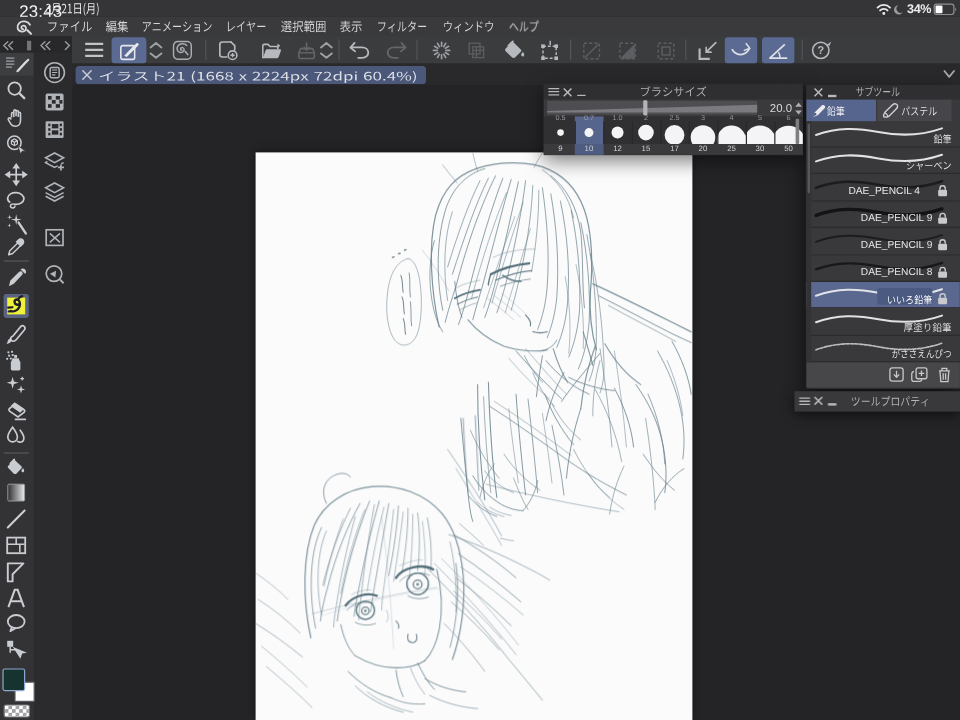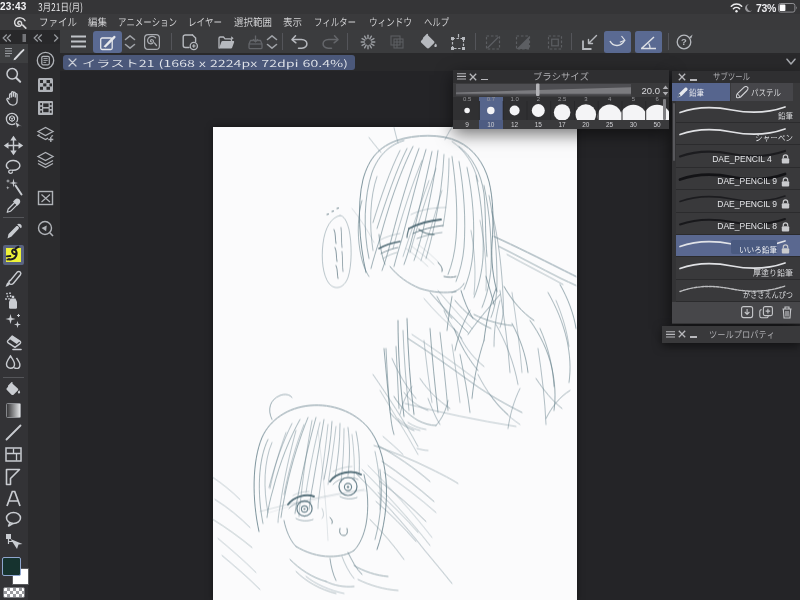--- a/index.html
+++ b/index.html
@@ -2,35 +2,35 @@
 <html><head><meta charset="utf-8"><style>
 *{margin:0;padding:0;box-sizing:border-box}
 html,body{width:800px;height:600px;overflow:hidden;background:#242427;
 font-family:"Liberation Sans",sans-serif;-webkit-font-smoothing:antialiased}
 .abs{position:absolute}
 .tp{position:absolute;overflow:visible;width:1px;height:1px;z-index:9}
 svg.ic{position:absolute;overflow:visible}
 </style></head><body>
 <div class="abs" style="left:0;top:0;width:800px;height:600px;background:#242427">
 <div class="abs" style="left:0;top:0;width:800px;height:14px;background:#353537"></div>
-    <div class="abs" style="left:0;top:1px;width:60px;height:13px;color:#f4f4f6;font-size:10px;font-weight:bold;letter-spacing:0.2px">23:43</div>
+    <div class="abs" style="left:16px;top:1px;width:60px;height:13px;color:#f4f4f6;font-size:14px;font-weight:normal;letter-spacing:0.2px">23:43</div>
     <svg class="tp" style="left:37.5px;top:11.2px">
       <path transform="scale(0.7948,1)" d="M2.8 0.1C4.2 0.1 5.3 -0.7 5.3 -2.1C5.3 -3.1 4.6 -3.8 3.6 -4V-4.1C4.5 -4.4 5 -5 5 -6C5 -7.2 4.1 -7.9 2.8 -7.9C1.9 -7.9 1.2 -7.5 0.6 -7L1.1 -6.4C1.6 -6.8 2.1 -7.1 2.7 -7.1C3.5 -7.1 4 -6.6 4 -5.9C4 -5.1 3.5 -4.4 1.9 -4.4V-3.7C3.7 -3.7 4.3 -3.1 4.3 -2.1C4.3 -1.2 3.7 -0.7 2.7 -0.7C1.8 -0.7 1.3 -1.1 0.8 -1.6L0.3 -0.9C0.8 -0.4 1.6 0.1 2.8 0.1Z M8.1 -8.3V-5.1C8.1 -3.4 7.9 -1.2 6.2 0.3C6.4 0.4 6.7 0.7 6.8 0.9C7.8 -0.1 8.4 -1.3 8.6 -2.5H13.7V-0.3C13.7 -0.1 13.7 -0 13.4 -0C13.2 -0 12.3 0 11.4 -0C11.6 0.2 11.7 0.6 11.8 0.8C12.9 0.8 13.6 0.8 14 0.6C14.4 0.5 14.6 0.2 14.6 -0.3V-8.3ZM8.9 -7.6H13.7V-5.8H8.9ZM8.9 -5H13.7V-3.2H8.8C8.9 -3.9 8.9 -4.5 8.9 -5Z M16.9 0H21.8V-0.8H19.7C19.3 -0.8 18.8 -0.8 18.4 -0.8C20.2 -2.5 21.5 -4.1 21.5 -5.6C21.5 -7 20.6 -7.9 19.2 -7.9C18.2 -7.9 17.5 -7.5 16.9 -6.8L17.5 -6.2C17.9 -6.7 18.4 -7.1 19.1 -7.1C20 -7.1 20.5 -6.5 20.5 -5.6C20.5 -4.3 19.4 -2.7 16.9 -0.6Z M23.3 0H27.6V-0.8H26V-7.8H25.3C24.8 -7.5 24.3 -7.3 23.6 -7.2V-6.6H25V-0.8H23.3Z M30.9 -3.7H36.2V-0.8H30.9ZM30.9 -4.5V-7.4H36.2V-4.5ZM30.1 -8.2V0.7H30.9V0H36.2V0.7H37.1V-8.2Z M41.4 2.1 42 1.8C41.1 0.3 40.6 -1.5 40.6 -3.3C40.6 -5.1 41.1 -6.9 42 -8.4L41.4 -8.7C40.4 -7.1 39.8 -5.4 39.8 -3.3C39.8 -1.2 40.4 0.5 41.4 2.1Z M44.6 -8.3V-5.1C44.6 -3.4 44.5 -1.2 42.7 0.3C42.9 0.4 43.2 0.7 43.3 0.9C44.4 -0.1 44.9 -1.3 45.2 -2.5H50.3V-0.3C50.3 -0.1 50.2 -0 50 -0C49.7 -0 48.9 0 48 -0C48.1 0.2 48.3 0.6 48.3 0.8C49.5 0.8 50.2 0.8 50.6 0.6C51 0.5 51.1 0.2 51.1 -0.3V-8.3ZM45.4 -7.6H50.3V-5.8H45.4ZM45.4 -5H50.3V-3.2H45.3C45.4 -3.9 45.4 -4.5 45.4 -5Z M54.1 2.1C55.1 0.5 55.6 -1.2 55.6 -3.3C55.6 -5.4 55.1 -7.1 54.1 -8.7L53.5 -8.4C54.4 -6.9 54.8 -5.1 54.8 -3.3C54.8 -1.5 54.4 0.3 53.5 1.8Z" fill="#f0f0f2"></path>
     </svg>
     <svg class="ic" style="left:730px;top:3px" width="13" height="10" viewBox="0 0 13 10">
 <g fill="none" stroke="#ececee" stroke-linecap="round">
 <path d="M1.3 3.3 A7.3 7.3 0 0 1 11.7 3.3" stroke-width="1.5"></path>
 <path d="M3.4 5.7 A4.4 4.4 0 0 1 9.6 5.7" stroke-width="1.5"></path>
 <circle cx="6.5" cy="8.3" r="1.2" fill="#ececee" stroke="none"></circle>
 </g>
     </svg>
     <svg class="ic" style="left:745px;top:3.5px" width="9" height="9" viewBox="0 0 9 9">
 <path d="M7.2 6.3 A3.9 3.9 0 1 1 3.9 0.3 A3.2 3.2 0 0 0 7.2 6.3Z" fill="#9a9a9e"></path>
     </svg>
-    <div class="abs" style="left:755px;top:1.5px;width:21px;height:13px;color:#ececef;font-size:10.5px;font-weight:bold;text-align:right;letter-spacing:-0.3px">73%</div>
+    <div class="abs" style="left:755px;top:1.5px;width:21px;height:13px;color:#ececef;font-size:10.5px;font-weight:bold;text-align:right;letter-spacing:-0.3px">34%</div>
     <svg class="ic" style="left:778px;top:3px" width="20" height="10" viewBox="0 0 20 10">
 <rect x="0.5" y="0.5" width="16.4" height="8.6" rx="2" fill="none" stroke="#909094" stroke-width="1"></rect>
 <rect x="1.6" y="1.6" width="5.8" height="6.4" rx="0.8" fill="#fdfdfe"></rect>
 <path d="M18 3.2 A2.2 2.2 0 0 1 18 6.4Z" fill="#909094"></path>
     </svg>
     <div class="abs" style="left:0;top:14px;width:800px;height:16px;background:#3a3a3c"></div>
     <svg class="ic" style="left:13px;top:16.5px" width="14" height="12" viewBox="0 0 14 12">
 <path d="M12.0 3.6 C10.4 0.6 5.4 -0.2 3.0 2.2 C0.6 4.6 1.4 8.4 4.4 9.2 C7.0 9.9 9.2 8.0 8.6 5.9 C8.1 4.1 5.8 3.8 5.0 5.2 C4.4 6.3 5.2 7.4 6.3 7.2" fill="none" stroke="#d8d8da" stroke-width="1.5" stroke-linecap="round"></path>
 <path d="M9.8 8.2 L12.8 11.2" stroke="#d8d8da" stroke-width="1.7" stroke-linecap="round"></path>
     </svg>
@@ -705,21 +705,21 @@
     <svg class="ic" style="left:677.5px;top:124.9px;z-index:6" width="110" height="13" viewBox="0 0 110 13">
 <path d="M2 9.5 C20 3 36 3.5 54 7 C72 10.5 90 10 107 4" fill="none" stroke="#e9eaed" stroke-width="1.7" opacity="0.95" stroke-linecap="round"></path>
     </svg>
     <svg class="tp" style="left:755.0px;top:141.0px">
       <path transform="scale(0.8941,1)" d="M2.6 -6.5 2.2 -6C2.7 -5.7 3.6 -5.1 4 -4.8L4.4 -5.3C4 -5.6 3.1 -6.2 2.6 -6.5ZM1.3 -0.5 1.7 0.2C2.5 0.1 3.6 -0.3 4.5 -0.8C5.8 -1.6 7 -2.7 7.8 -3.9L7.4 -4.6C6.7 -3.4 5.5 -2.3 4.1 -1.4C3.3 -1 2.2 -0.6 1.3 -0.5ZM1.3 -4.6 0.9 -4C1.4 -3.8 2.3 -3.2 2.8 -2.9L3.1 -3.5C2.8 -3.7 1.8 -4.3 1.3 -4.6Z M15.9 -4 15.4 -4.3C15.3 -4.3 15.2 -4.3 15.1 -4.2C14.8 -4.2 13.4 -3.9 12.2 -3.7L11.9 -4.7C11.8 -4.9 11.8 -5.1 11.8 -5.2L11 -5C11.1 -4.9 11.2 -4.7 11.2 -4.5L11.5 -3.5L10.5 -3.3C10.2 -3.3 10 -3.3 9.8 -3.3L10 -2.6L11.7 -3L12.5 0.1C12.6 0.4 12.6 0.6 12.7 0.8L13.4 0.6C13.3 0.4 13.2 0.2 13.2 0C13.1 -0.4 12.7 -1.9 12.3 -3.1L14.9 -3.6C14.6 -3.1 14 -2.3 13.4 -1.9L14 -1.6C14.6 -2.1 15.5 -3.3 15.9 -4Z M17.9 -3.7V-2.8C18.1 -2.9 18.6 -2.9 19 -2.9C19.7 -2.9 23.1 -2.9 23.7 -2.9C24.1 -2.9 24.5 -2.9 24.6 -2.8V-3.7C24.4 -3.7 24.1 -3.6 23.7 -3.6C23.1 -3.6 19.7 -3.6 19 -3.6C18.6 -3.6 18.1 -3.7 17.9 -3.7Z M31.5 -5.1C31.5 -5.4 31.8 -5.7 32.1 -5.7C32.5 -5.7 32.7 -5.4 32.7 -5.1C32.7 -4.8 32.5 -4.5 32.1 -4.5C31.8 -4.5 31.5 -4.8 31.5 -5.1ZM31.1 -5.1C31.1 -4.5 31.5 -4.1 32.1 -4.1C32.7 -4.1 33.1 -4.5 33.1 -5.1C33.1 -5.7 32.7 -6.1 32.1 -6.1C31.5 -6.1 31.1 -5.7 31.1 -5.1ZM26 -2.2 26.6 -1.6C26.7 -1.8 26.9 -2 27.1 -2.2C27.5 -2.7 28.2 -3.6 28.6 -4.1C28.9 -4.5 29 -4.5 29.4 -4.2C29.7 -3.9 30.5 -3 31 -2.5C31.5 -1.8 32.3 -1 32.9 -0.2L33.5 -0.9C32.8 -1.6 32 -2.5 31.4 -3.1C30.9 -3.6 30.2 -4.4 29.7 -4.9C29.1 -5.4 28.7 -5.3 28.2 -4.8C27.7 -4.2 27 -3.2 26.6 -2.8C26.3 -2.6 26.2 -2.4 26 -2.2Z M35.9 -6.2 35.4 -5.7C36.1 -5.3 37.1 -4.4 37.6 -3.9L38.1 -4.5C37.6 -4.9 36.5 -5.8 35.9 -6.2ZM35.2 -0.5 35.6 0.2C37.1 -0.1 38.1 -0.6 39 -1.2C40.3 -2 41.3 -3.1 41.8 -4.2L41.4 -4.9C40.9 -3.9 39.9 -2.6 38.6 -1.8C37.8 -1.3 36.7 -0.8 35.2 -0.5Z" fill="#e4e5e8"></path>
     </svg>
     <div class="abs" style="left:671.5px;top:145.3px;width:128.5px;height:22.4px;background:#39393b;border-bottom:1px solid #2b2b2d;z-index:5"></div>
     <svg class="ic" style="left:677.5px;top:147.3px;z-index:6" width="110" height="13" viewBox="0 0 110 13">
 <path d="M2 9.5 C20 3 36 3.5 54 7 C72 10.5 90 10 107 4" fill="none" stroke="#1a1a1d" stroke-width="2.2" opacity="0.9" stroke-linecap="round"></path>
     </svg>
-    <div class="abs" style="left:707px;top:153.8px;width:70px;text-align:center;font-size:8.5px;color:#e4e5e8;z-index:7">DAE_PENCIL 4</div>
+    <div class="abs" style="left:707px;top:153.8px;width:70px;text-align:left;font-size:8.5px;color:#e4e5e8;z-index:7">DAE_PENCIL 4</div>
     <svg class="ic" style="left:781px;top:154.3px;z-index:7" width="9" height="10" viewBox="0 0 9 10">
 <rect x="0.8" y="4.2" width="7.4" height="5.3" rx="1" fill="#c9cacd"></rect>
 <path d="M2.3 4.2 V3 a2.2 2.2 0 0 1 4.4 0 V4.2" fill="none" stroke="#c9cacd" stroke-width="1.2"></path>
     </svg>
     <div class="abs" style="left:671.5px;top:167.8px;width:128.5px;height:22.4px;background:#39393b;border-bottom:1px solid #2b2b2d;z-index:5"></div>
     <svg class="ic" style="left:677.5px;top:169.8px;z-index:6" width="110" height="13" viewBox="0 0 110 13">
 <path d="M2 9.5 C20 3 36 3.5 54 7 C72 10.5 90 10 107 4" fill="none" stroke="#111114" stroke-width="2.8" opacity="0.95" stroke-linecap="round"></path>
     </svg>
     <div class="abs" style="left:707px;top:176.2px;width:70px;text-align:right;font-size:8.5px;color:#e4e5e8;z-index:7">DAE_PENCIL 9</div>
     <svg class="ic" style="left:781px;top:176.7px;z-index:7" width="9" height="10" viewBox="0 0 9 10">

